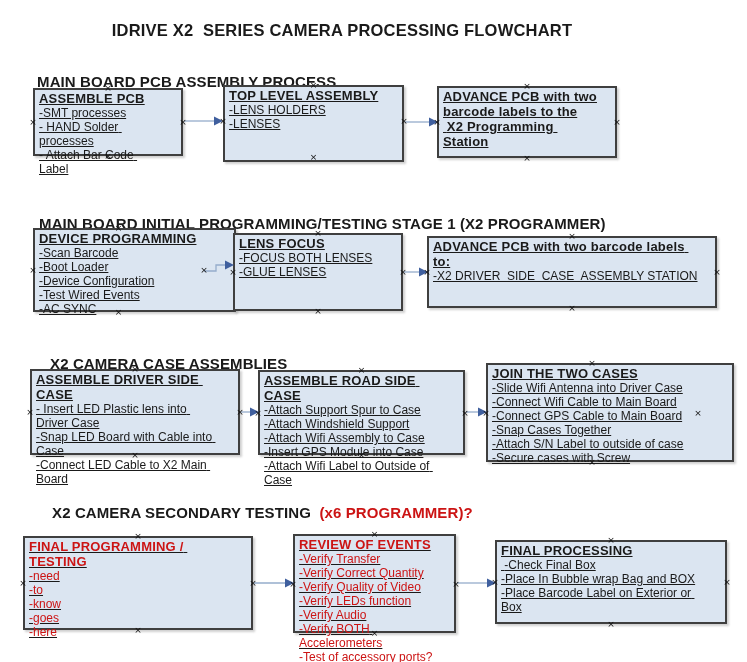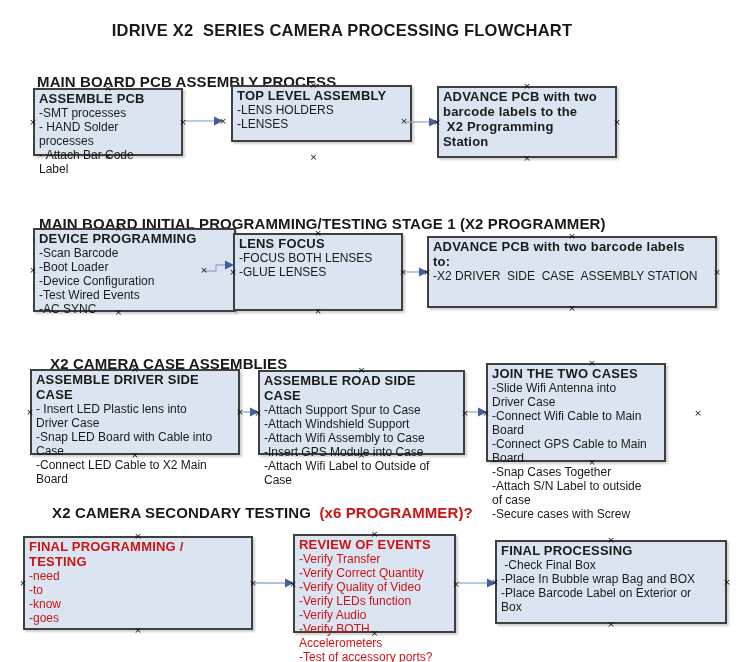--- a/index.html
+++ b/index.html
@@ -13,21 +13,21 @@
   }
   .section-heading{
     position:absolute;font-size:15px;font-weight:bold;white-space:pre;letter-spacing:.1px;
   }
   .heading-red{color:var(--red-text,#cc1414);}
   .box{
     position:absolute;box-sizing:border-box;
     background:var(--box-fill,#dbe5f1);
     border:2px solid var(--box-border,#3f3f3f);
     box-shadow:2px 2px 2px rgba(120,120,120,.35);
-    padding:1px 16px 0 4px;overflow:visible;z-index:2;
+    padding:1px 16px 0 4px;overflow:visible;z-index:2;text-decoration:underline;
   }
   .box-title{font-size:13px;font-weight:bold;line-height:15px;white-space:pre-wrap;letter-spacing:.2px;}
   .box-line{font-size:12px;line-height:14px;white-space:pre-wrap;}
   .red .box-title,.red .box-line{color:var(--red-text,#cc1414);}
   .connectors{position:absolute;left:0;top:0;z-index:4;pointer-events:none;}
   .connectors polyline,.connectors line{stroke:var(--arrow-line,#95accb);stroke-width:1.3;fill:none;}
   .connectors polygon{fill:var(--arrow-head,#3f5f9e);}
   .xmark{
     position:absolute;transform:translate(-50%,-50%);z-index:5;pointer-events:none;
     font-size:9px;line-height:1;color:#111;font-family:"DejaVu Sans",sans-serif;
@@ -44,21 +44,21 @@
     <span>MAIN BOARD PCB ASSEMBLY PROCESS</span>
   </div>
 
   <div class="box" style="left:33px;top:88px;width:150px;height:68px">
     <div class="box-title">ASSEMBLE PCB</div>
     <div class="box-line">-SMT processes</div>
     <div class="box-line">- HAND Solder processes</div>
     <div class="box-line">- Attach Bar Code Label</div>
   </div>
 
-  <div class="box" style="left:231px;top:85px;width:181px;height:57px">
+  <div class="box" style="left:223px;top:85px;width:181px;height:77px">
     <div class="box-title">TOP LEVEL ASSEMBLY</div>
     <div class="box-line">-LENS HOLDERS</div>
     <div class="box-line">-LENSES</div>
   </div>
 
   <div class="box" style="left:437px;top:86px;width:180px;height:72px">
     <div class="box-title">ADVANCE PCB with two
 barcode labels to the
  X2 Programming Station</div>
   </div>
@@ -100,40 +100,41 @@
 
   <div class="box" style="left:258px;top:370px;width:207px;height:85px">
     <div class="box-title">ASSEMBLE ROAD SIDE CASE</div>
     <div class="box-line">-Attach Support Spur to Case</div>
     <div class="box-line">-Attach Windshield Support</div>
     <div class="box-line">-Attach Wifi Assembly to Case</div>
     <div class="box-line">-Insert GPS Module into Case</div>
     <div class="box-line">-Attach Wifi Label to Outside of Case</div>
   </div>
 
-  <div class="box" style="left:486px;top:363px;width:180px;height:99px">
+  <div class="box" style="left:486px;top:363px;width:248px;height:99px">
     <div class="box-title">JOIN THE TWO CASES</div>
     <div class="box-line">-Slide Wifi Antenna into Driver Case</div>
     <div class="box-line">-Connect Wifi Cable to Main Board</div>
     <div class="box-line">-Connect GPS Cable to Main Board</div>
     <div class="box-line">-Snap Cases Together</div>
     <div class="box-line">-Attach S/N Label to outside of case</div>
     <div class="box-line">-Secure cases with Screw</div>
   </div>
 
   <div class="section-heading" style="left:35px;top:487px">
     <span>X2 CAMERA SECONDARY TESTING </span><span class="heading-red"> (x6 PROGRAMMER)?</span>
   </div>
 
   <div class="box red" style="left:23px;top:536px;width:230px;height:94px">
     <div class="box-title">FINAL PROGRAMMING / TESTING</div>
     <div class="box-line">-need</div>
     <div class="box-line">-to</div>
     <div class="box-line">-know</div>
     <div class="box-line">-goes</div>
+    <div class="box-line">-here</div>
   </div>
 
   <div class="box red" style="left:293px;top:534px;width:163px;height:99px">
     <div class="box-title">REVIEW OF EVENTS</div>
     <div class="box-line">-Verify Transfer</div>
     <div class="box-line">-Verify Correct Quantity</div>
     <div class="box-line">-Verify Quality of Video</div>
     <div class="box-line">-Verify LEDs function</div>
     <div class="box-line">-Verify Audio</div>
     <div class="box-line">-Verify BOTH Accelerometers</div>

